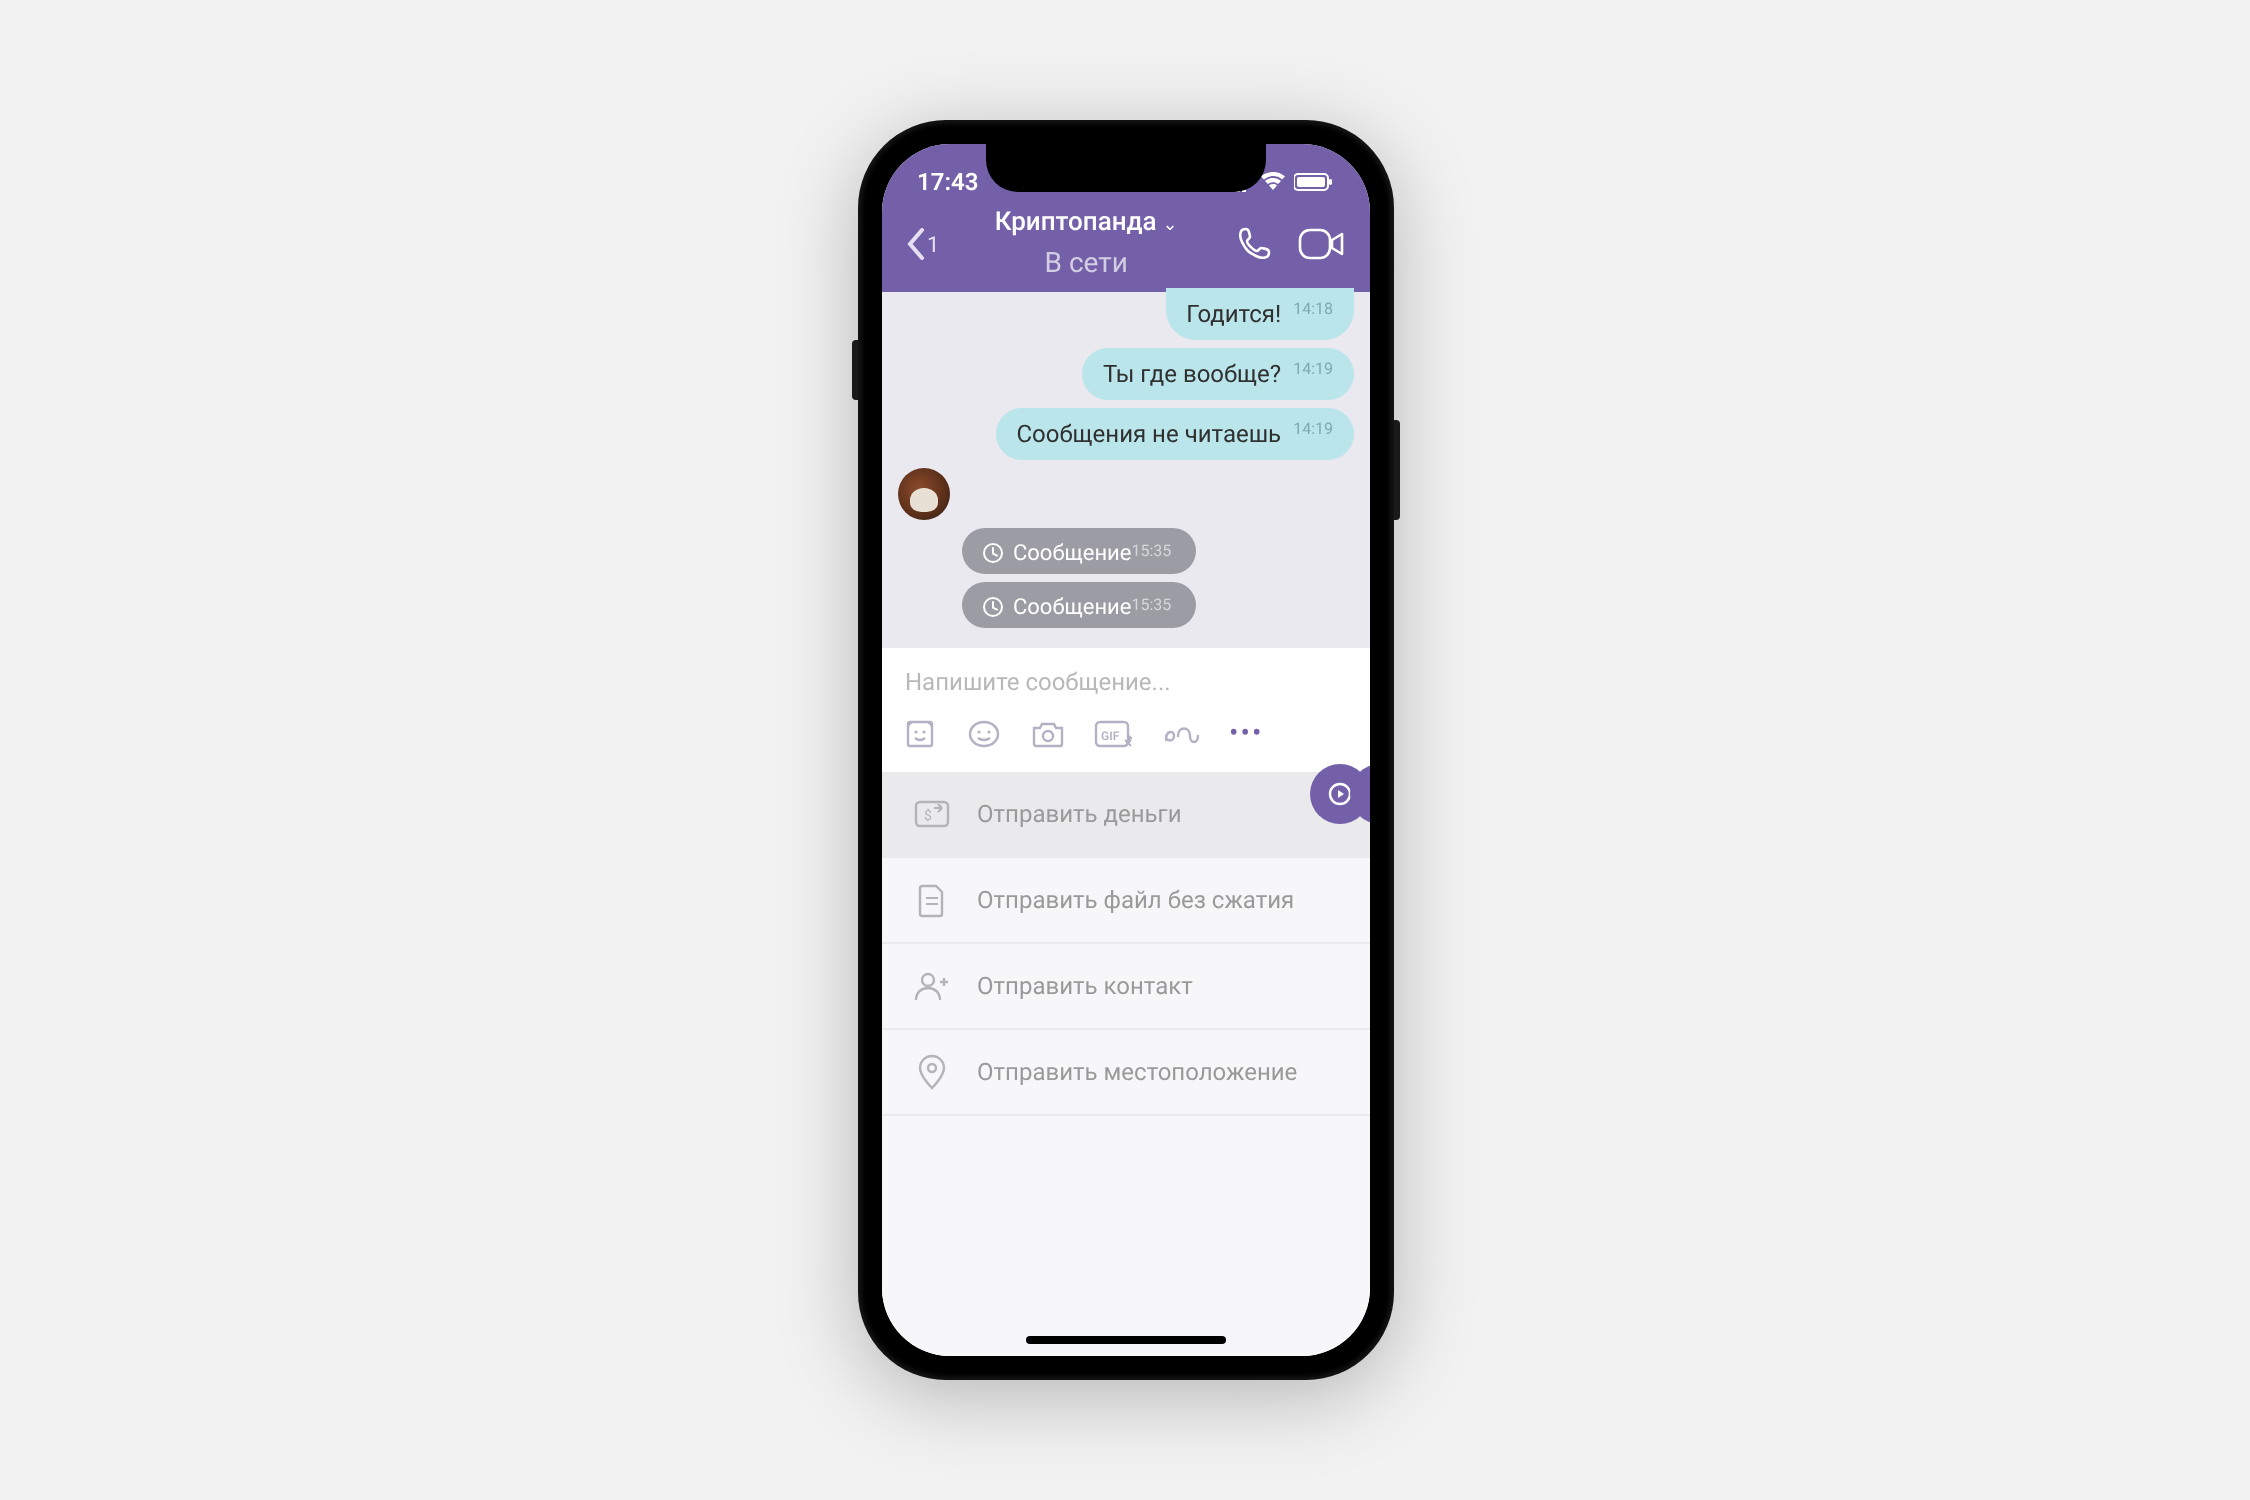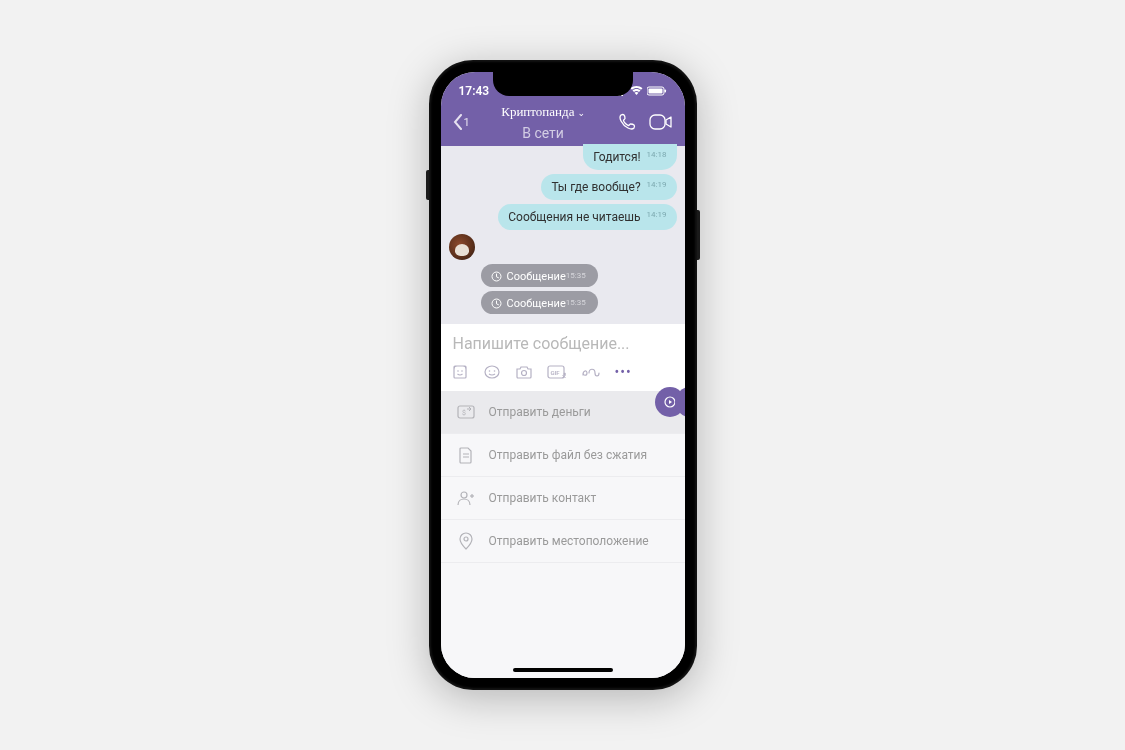--- a/index.html
+++ b/index.html
@@ -75,21 +75,21 @@
   }
   .status-icons { display:flex; gap:4px; align-items:center; }
   .navrow {
     display: flex;
     align-items: center;
     padding: 4px 12px 8px 12px;
     height: 44px;
   }
   .back { display:flex; align-items:center; font-size:12px; color:#e6e1f0; }
   .title-block { flex:1; text-align:center; }
-  .chat-title { font-size:13px; font-weight:500;font-family:Liberation Serif, serif; }
+  .chat-title { font-size:13px; font-weight:500; }
   .chat-title .chev { font-size:9px; margin-left:3px; }
   .chat-sub { font-size:14px; color:#d3cde4; margin-top:5px;}
   .call-icons { display:flex; gap:12px; align-items:center; }
   .chat-area {
     background: #e9e9ef;
     flex: 0 0 auto;
     padding: 4px 8px 6px 8px;
   }
   .row-out { display:flex; justify-content:flex-end; margin:4px 0;}
   .row-in { display:flex; justify-content:flex-start; margin:4px 0;}
@@ -142,21 +142,21 @@
     margin-left:32px;
   }
   .bubble-timed .topline { display:flex; align-items:center; gap:5px;}
   .bubble-timed .ts { font-size:8px; color:#d6d6db; text-align:right; margin-top:1px;}
   .compose {
     background:#fff;
     padding:8px 10px 4px 10px;
     flex:0 0 auto;
   }
   .compose-input {
-    font-size:16px;
+    font-size:12px;
     color:#b8b8b8;
     padding:2px 0 8px 2px;
   }
   .compose-icons {
     display:flex;
     align-items:center;
     gap:14px;
     padding:2px 0 6px 0;
     color:#b5b1c4;
   }

